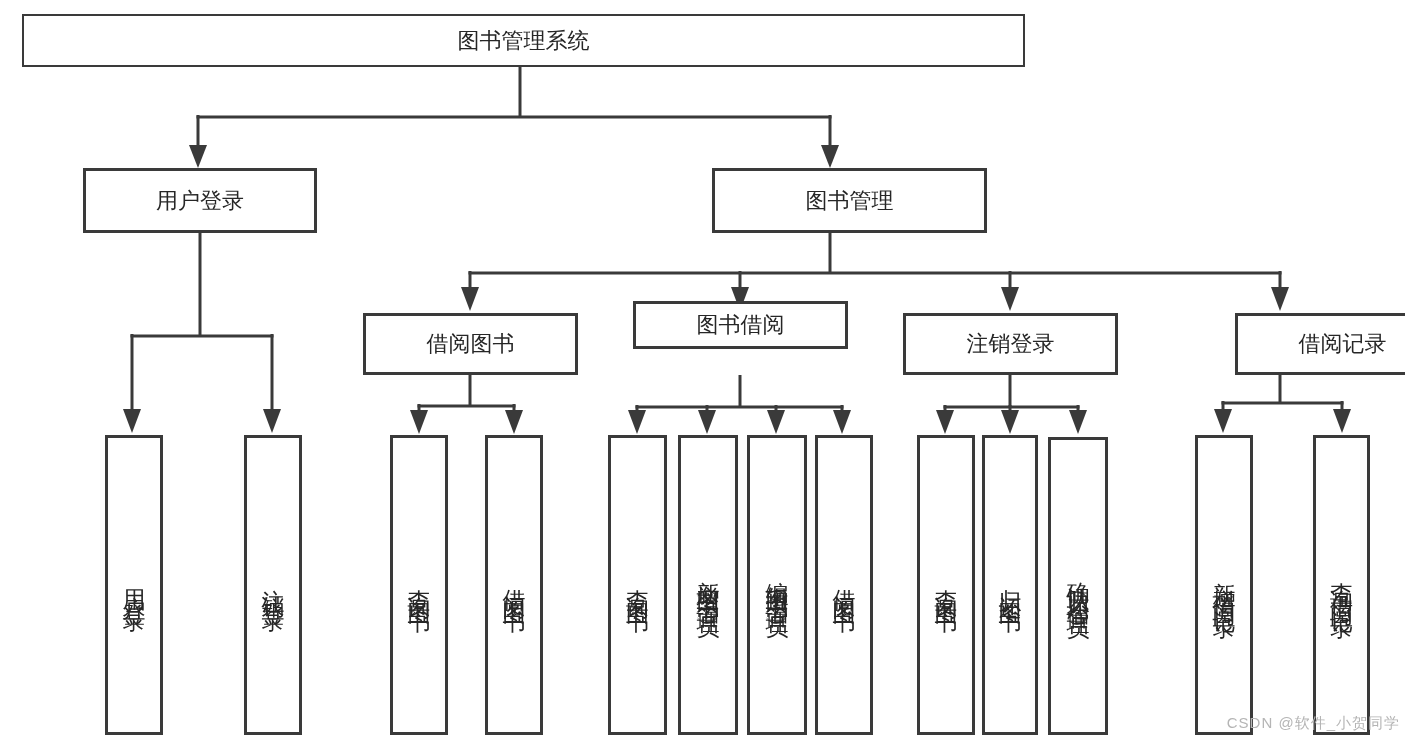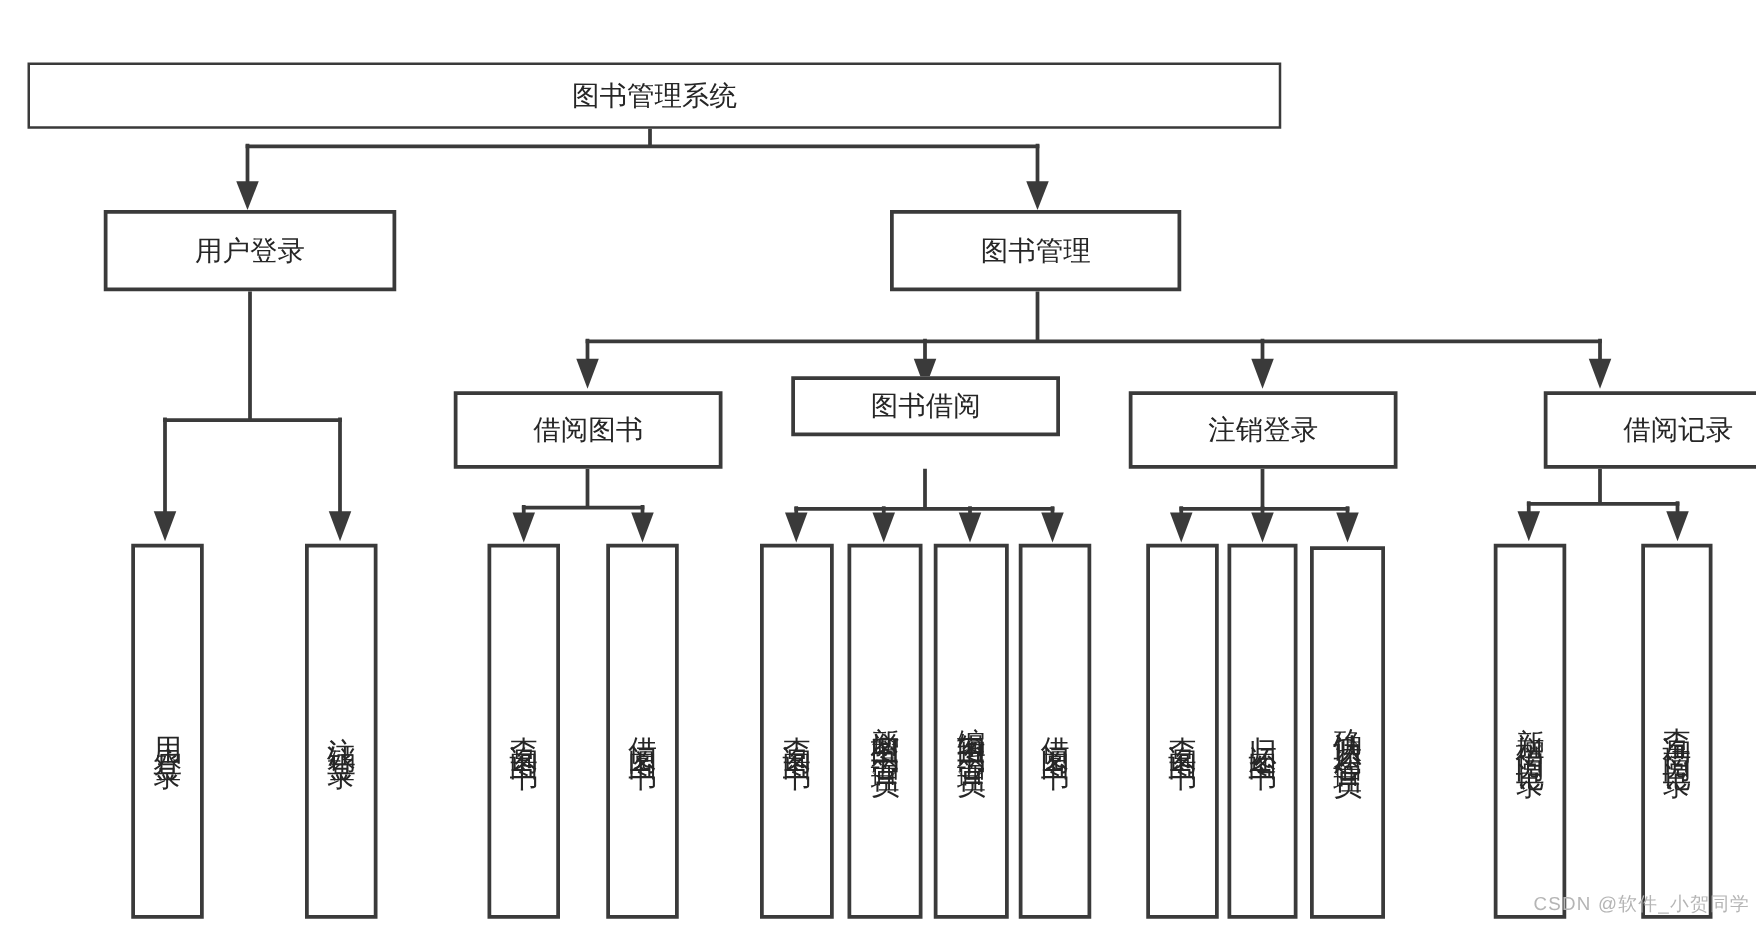--- a/index.html
+++ b/index.html
@@ -20,21 +20,21 @@
   #wires line{stroke:var(--line);stroke-width:3;}
   #wires polygon{fill:var(--line);}
   .node{
     position:absolute;
     box-sizing:border-box;
     border:3px solid var(--line);
     background:#fff;
     display:flex;align-items:center;justify-content:center;
     color:var(--text);
   }
-  .node.root{border-width:2px;font-size:22px;margin-top:36px;}
+  .node.root{border-width:2px;font-size:22px;}
   .node.branch{font-size:22px;}
   .node span{white-space:nowrap;}
   .leaf{
     position:absolute;
     box-sizing:border-box;
     border:3px solid var(--line);
     background:#fff;
     display:flex;align-items:center;justify-content:center;
     color:var(--text);
   }
@@ -138,21 +138,21 @@
     </g>
   </svg>
 
   <div class="node root" style="left:22px;top:14px;width:1003px;height:53px">
     <span>图书管理系统</span>
   </div>
 
   <div class="node branch" style="left:83px;top:168px;width:234px;height:65px">
     <span>用户登录</span>
   </div>
-  <div class="node branch" style="left:712px;top:168px;width:233px;height:65px">
+  <div class="node branch" style="left:712px;top:168px;width:275px;height:65px">
     <span>图书管理</span>
   </div>
 
   <div class="node branch" style="left:363px;top:313px;width:215px;height:62px">
     <span>借阅图书</span>
   </div>
   <div class="node branch" style="left:633px;top:301px;width:215px;height:48px">
     <span>图书借阅</span>
   </div>
   <div class="node branch" style="left:903px;top:313px;width:215px;height:62px">

